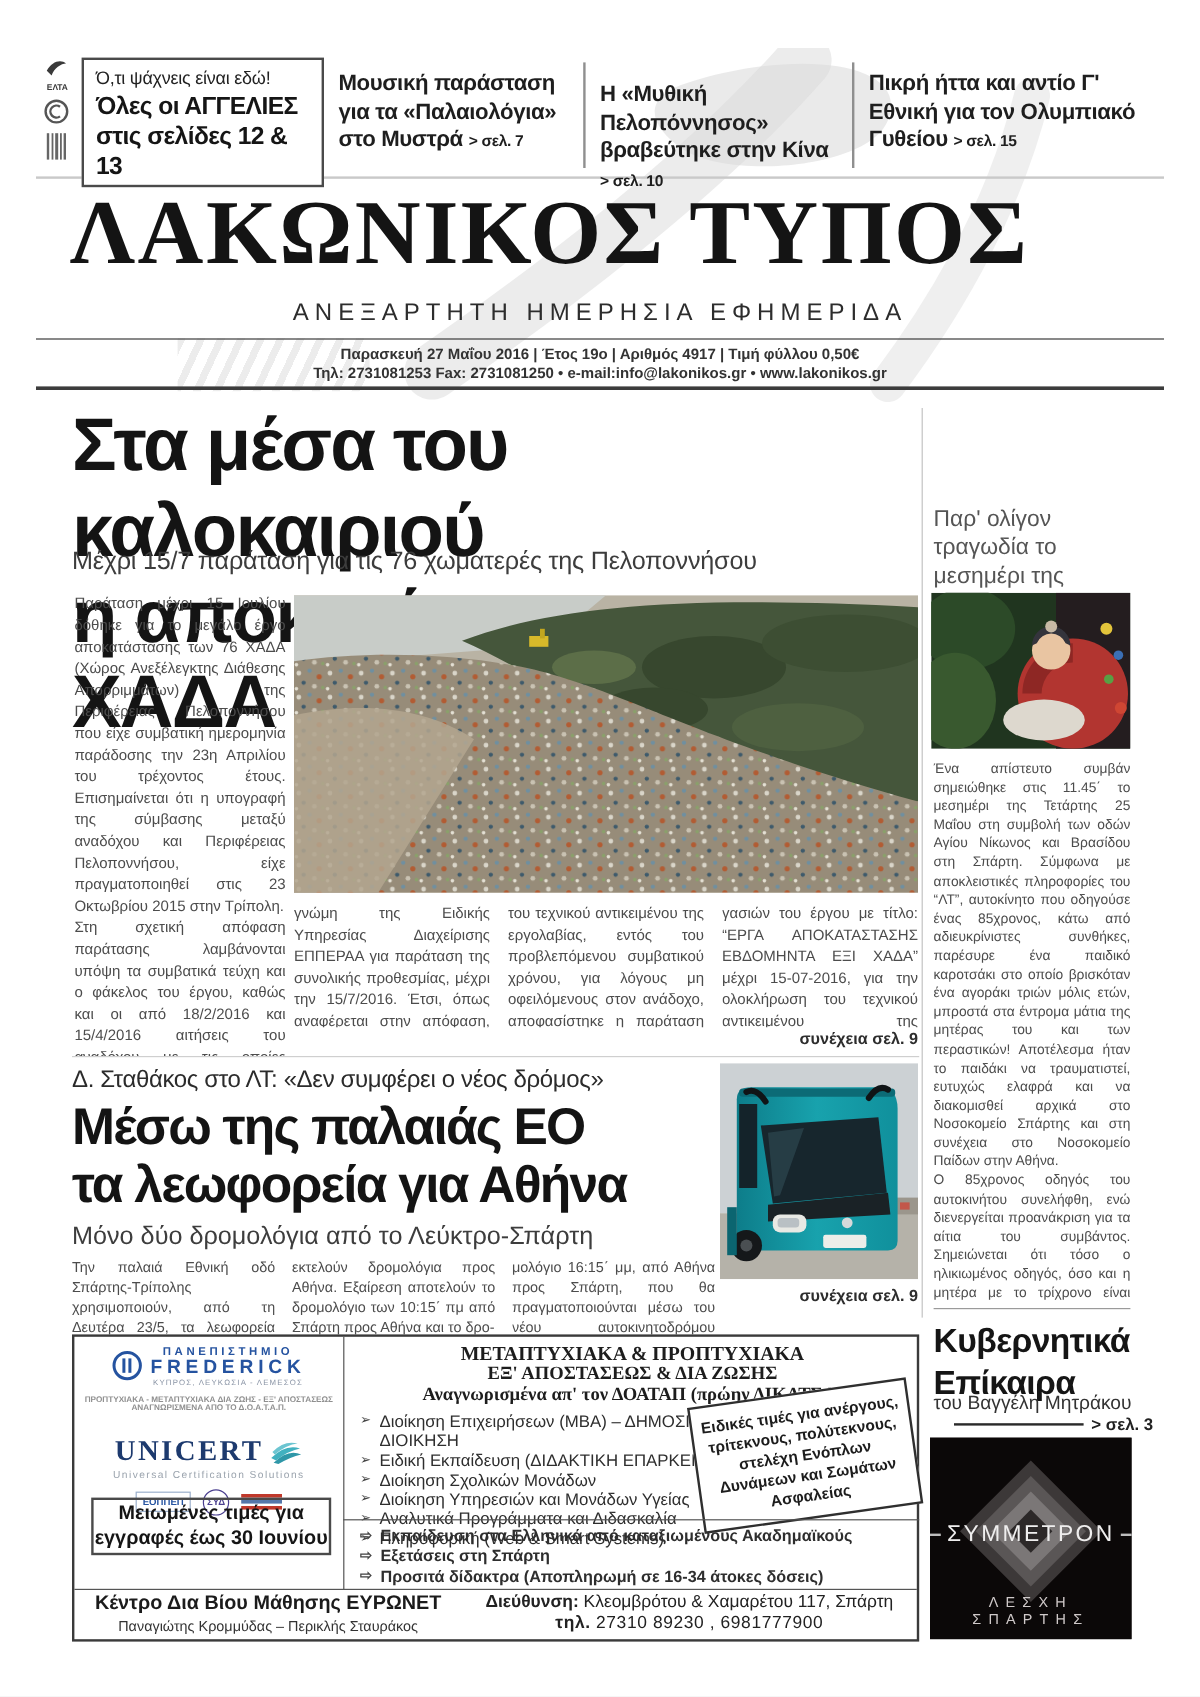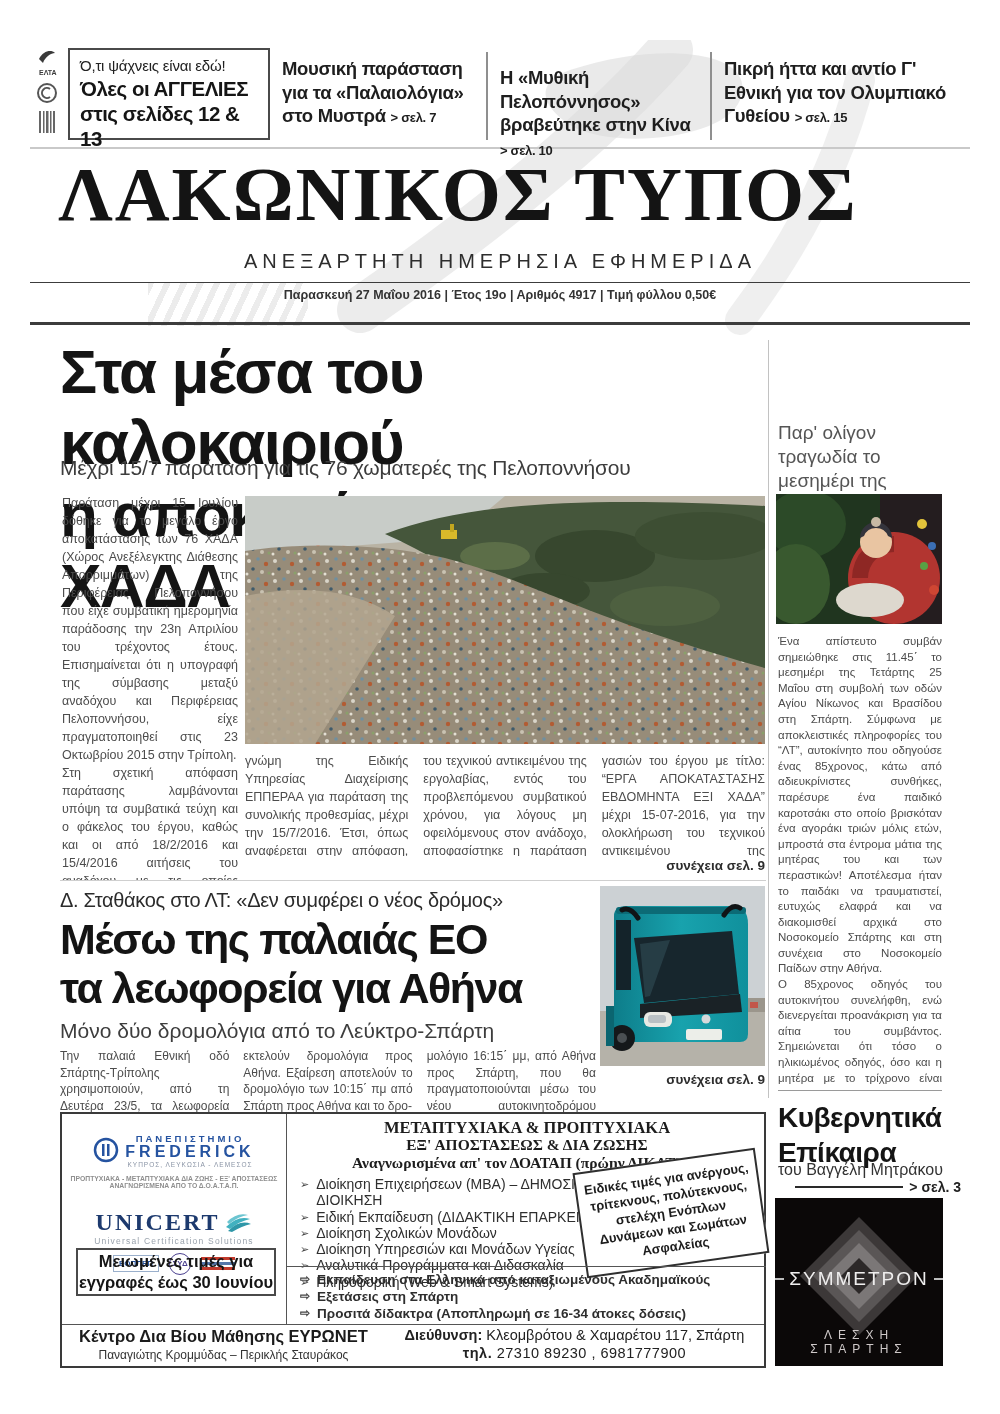--- a/index.html
+++ b/index.html
@@ -5,21 +5,21 @@
   html,body{margin:0;padding:0;background:#e8e8e8;}
   .page{position:relative;width:1000px;height:1414px;background:#ffffff;margin:0 auto;
         font-family:"Liberation Sans",sans-serif;overflow:hidden;}
   .abs{position:absolute;}
   
   .watermark{left:240px;top:40px;width:720px;height:310px;z-index:0;}
   .wm-stripes{left:148px;top:282px;width:160px;height:44px;z-index:0;opacity:.65;
     background:repeating-linear-gradient(115deg,#e2e2e2 0 6px,transparent 6px 15px);}
   
   .postal{left:32px;top:47px;width:30px;height:96px;display:flex;flex-direction:column;gap:5px;align-items:center;z-index:2;}
-  .adbox{left:68px;top:48px;width:202px;height:92px;border:2px solid #4a4a4a;background:#fff;
+  .adbox{left:68px;top:48px;width:202px;height:108px;border:2px solid #4a4a4a;background:#fff;
          padding:7px 10px;box-sizing:border-box;z-index:2;}
   .adbox .l1{font-size:15px;color:#222;margin-bottom:2px;letter-spacing:-.2px;}
   .adbox .l2,.adbox .l3{font-size:20.5px;font-weight:bold;color:#151515;line-height:1.22;letter-spacing:-.5px;}
   .teaser{font-size:18.5px;font-weight:bold;color:#1e1e1e;line-height:1.28;letter-spacing:-.3px;z-index:2;}
   .teaser .pref{font-size:13px;white-space:nowrap;}
   .teaser1{left:282px;top:57px;width:192px;}
   .teaser2{left:500px;top:66px;width:202px;}
   .teaser3{left:724px;top:57px;width:242px;}
   .tdiv{width:2px;background:#8f8f8f;top:52px;height:88px;z-index:2;}
   .tdiv1{left:486px;}.tdiv2{left:710px;}
@@ -70,21 +70,21 @@
   .sym-title{position:absolute;left:0;top:70px;width:100%;display:flex;align-items:center;gap:5px;
              color:#efeeee;font-size:19px;letter-spacing:2px;justify-content:center;}
   .sym-title .hdash{width:13px;height:2px;background:#bdbdbd;}
   .sym-sub{position:absolute;left:0;bottom:10px;width:100%;text-align:center;color:#cfc9c9;
            font-size:12px;letter-spacing:6px;}
   
   .edu{left:60px;top:1112px;width:706px;height:256px;border:2px solid #3a3a3a;background:#fff;
        box-sizing:border-box;z-index:2;}
   .edu .abs{position:absolute;}
   .edu-vdiv{left:224px;top:0;width:1px;height:211px;background:#555;}
-  .fred{left:0;top:19px;width:224px;text-align:center;}
+  .fred{left:0;top:7px;width:224px;text-align:center;}
   .fred-row{display:flex;justify-content:center;align-items:center;gap:6px;}
   .fred-n1{font-size:9.5px;font-weight:bold;color:#2553a0;letter-spacing:3px;}
   .fred-n2{font-size:16px;font-weight:bold;color:#2553a0;letter-spacing:4px;line-height:1.05;}
   .fred-loc{font-size:6.5px;color:#8a94a5;letter-spacing:1px;}
   .fred-line1{font-size:6.8px;color:#8f8f8f;font-weight:bold;margin-top:7px;}
   .fred-line2{font-size:6.8px;color:#8f8f8f;font-weight:bold;}
   .uni-row{display:flex;justify-content:center;align-items:center;gap:5px;margin-top:20px;}
   .unicert-name{font-family:"Liberation Serif",serif;font-weight:bold;color:#1d3a6e;font-size:24px;letter-spacing:2px;}
   .unicert-tag{font-size:8.5px;color:#9aa3ad;letter-spacing:1.2px;}
   .certs{display:flex;justify-content:center;align-items:center;gap:10px;margin-top:7px;}
@@ -169,20 +169,21 @@
     <span>Πικρή ήττα και αντίο Γ' Εθνική για τον Ολυμπιακό Γυθείου</span>
     <span class="pref">&gt; σελ. 15</span>
   </div>
 
   <div class="abs topline"></div>
 
   <h1 class="abs mast-title" style="margin:0">ΛΑΚΩΝΙΚΟΣ ΤΥΠΟΣ</h1>
   <div class="abs mast-sub">ΑΝΕΞΑΡΤΗΤΗ ΗΜΕΡΗΣΙΑ ΕΦΗΜΕΡΙΔΑ</div>
   <div class="abs rule1"></div>
   <div class="abs dateline">Παρασκευή 27 Μαΐου 2016 | Έτος 19ο | Αριθμός 4917 | Τιμή φύλλου 0,50€</div>
+  <div class="abs contact">Τηλ: 2731081253 Fax: 2731081250 • e-mail:info@lakonikos.gr • www.lakonikos.gr</div>
   <div class="abs rule2"></div>
 
   <div class="abs lead-h">
     <div>Στα μέσα του καλοκαιριού</div>
     <div>η αποκατάσταση των ΧΑΔΑ</div>
   </div>
   <div class="abs lead-sub">Μέχρι 15/7 παράταση για τις 76 χωματερές της Πελοποννήσου</div>
   <div class="abs body-text lead-col1">Παράταση μέχρι 15 Ιουλίου δόθηκε για το μεγάλο έργο αποκατάστασης των 76 ΧΑΔΑ (Χώρος Ανεξέλεγκτης Διάθεσης Απορριμμάτων) της Περιφέρειας Πελοποννήσου που είχε συμβατική ημερομηνία παράδοσης την 23η Απριλίου του τρέχοντος έτους. Επισημαίνεται ότι η υπογραφή της σύμβασης μεταξύ αναδόχου και Περιφέρειας Πελοποννήσου, είχε πραγματοποιηθεί στις 23 Οκτωβρίου 2015 στην Τρίπολη.
 Στη σχετική απόφαση παράτασης λαμβάνονται υπόψη τα συμβατικά τεύχη και ο φάκελος του έργου, καθώς και οι από 18/2/2016 και 15/4/2016 αιτήσεις του αναδόχου με τις οποίες απαιτείται παράταση προθεσμίας, μέχρι 23/7/2016. Επίσης, υπάρχει η σύμφωνη</div>
 

